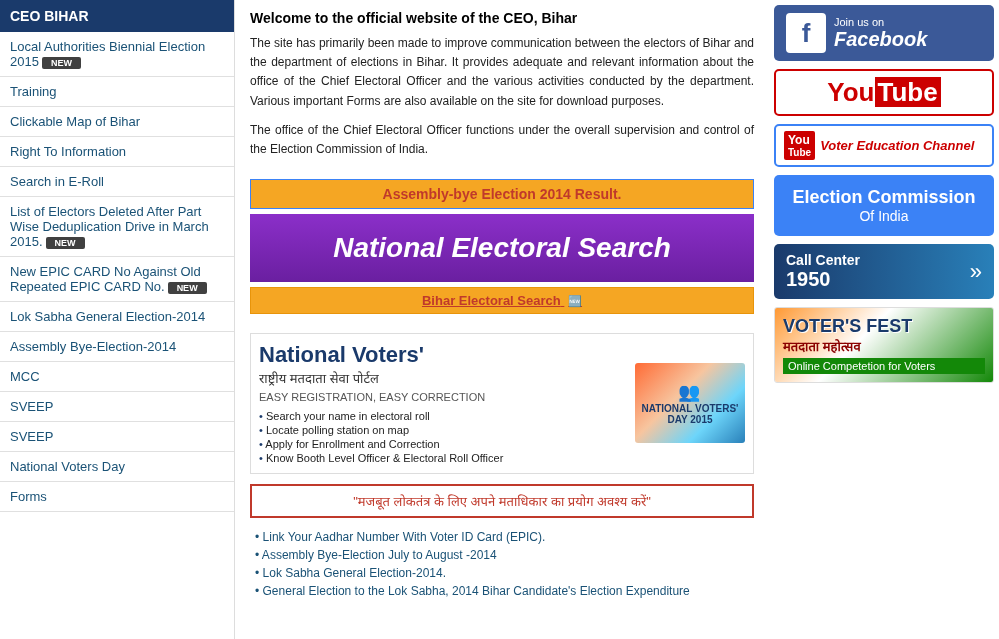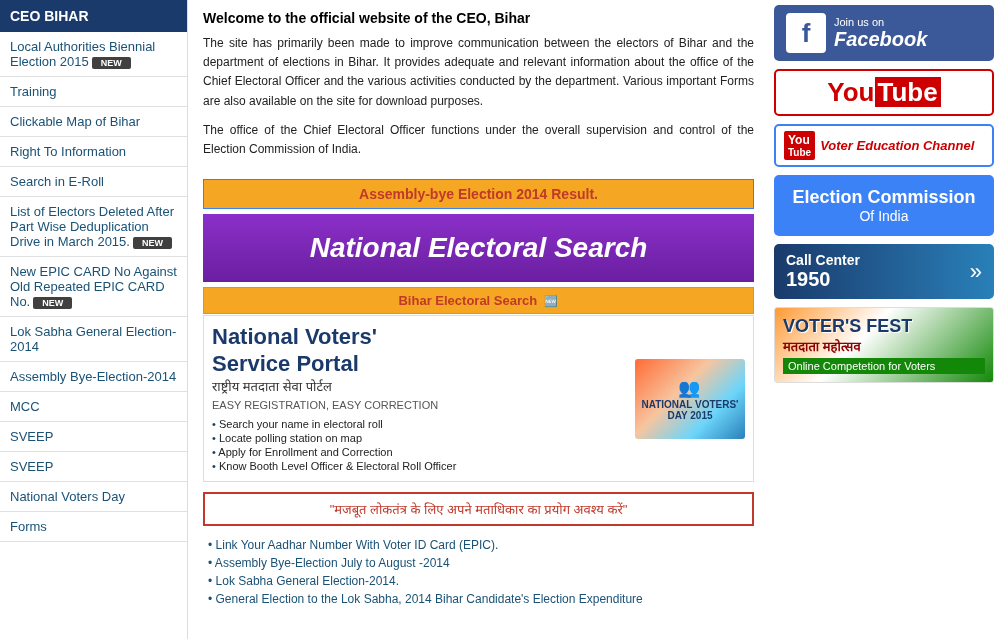--- a/index.html
+++ b/index.html
@@ -1,39 +1,39 @@
 <!DOCTYPE html>
 <html><head>
   <meta charset="utf-8">
   <style>
     * { margin: 0; padding: 0; box-sizing: border-box; }
     body { font-family: Arial, sans-serif; font-size: 13px; background: #fff; width: 999px; }
     
     .container { display: flex; width: 999px; min-height: 639px; }
     
     
-    .sidebar { width: 188px; background: #fff; border-right: 1px solid #ddd; flex-shrink: 0; }
+    .sidebar { width: 235px; background: #fff; border-right: 1px solid #ddd; flex-shrink: 0; }
     .sidebar-title { background: #1a3a6b; color: #fff; font-weight: bold; font-size: 14px; padding: 8px 10px; }
     .sidebar-item { border-bottom: 1px solid #e0e0e0; padding: 7px 10px; color: #1a5276; cursor: pointer; font-size: 13px; }
     .new-badge { display: inline-block; background: #404040; color: #fff; font-size: 9px; font-weight: bold; padding: 1px 9px; border-radius: 2px; margin-left: 3px; vertical-align: middle; }
     
     
     .main { flex: 1; padding: 0; display: flex; flex-direction: column; }
     .main-inner { padding: 10px 15px; }
     .main-title { font-weight: bold; font-size: 14px; margin-bottom: 8px; }
     .main-text { font-size: 12px; line-height: 1.6; color: #222; margin-bottom: 10px; text-align: justify; }
     
     
     .orange-bar { background: #f5a623; text-align: center; padding: 6px; font-weight: bold; font-size: 14px; color: #c0392b; border: 1px solid #3b82f6; margin-bottom: 5px; }
     
     
     .nes-btn { background: linear-gradient(to bottom, #8b2fc9, #6a1fa0); text-align: center; padding: 18px 10px; font-size: 28px; font-weight: bold; color: #fff; font-style: italic; margin-bottom: 5px; cursor: pointer; }
     
     
-    .bihar-bar { background: #f5a623; text-align: center; padding: 5px; font-size: 13px; font-weight: bold; color: #c0392b; border: 1px solid #e8940a; margin-bottom: 1px; }
+    .bihar-bar { background: #f5a623; text-align: center; padding: 5px; font-size: 13px; font-weight: bold; color: #c0392b; border: 1px solid #e8940a; margin-bottom: 19px; text-decoration: underline; }
     
     
     .voters-portal { background: #fff; border: 1px solid #ddd; padding: 8px; margin-bottom: 5px; }
     .portal-header { font-size: 22px; font-weight: bold; color: #1a3a6b; line-height: 1.2; }
     .portal-header-hi { font-size: 13px; color: #333; margin-bottom: 4px; }
     .portal-tag { font-size: 11px; color: #555; margin-bottom: 6px; }
     .portal-items { list-style: none; }
     .portal-items li { font-size: 11px; color: #222; padding: 1px 0; }
     .portal-items li:before { content: "• "; color: #1a3a6b; }
     .portal-top-row { display: flex; gap: 10px; }
@@ -132,21 +132,20 @@
       <div class="bihar-bar">
         <span>Bihar Electoral Search</span>
         <span style="color:#1a5276; font-size:11px; margin-left:4px;">🆕</span>
       </div>
 
       <div class="voters-portal">
         <div class="portal-top-row">
           <div class="portal-text">
             <div class="portal-header">
               <span>National Voters'</span><br>
-              <span>Service Portal</span>
             </div>
             <div class="portal-header-hi">राष्ट्रीय मतदाता सेवा पोर्टल</div>
             <div class="portal-tag">EASY REGISTRATION, EASY CORRECTION</div>
             <ul class="portal-items" id="portal-items-list">
                 <li>Search your name in electoral roll</li>
                 <li>Locate polling station on map</li>
                 <li>Apply for Enrollment and Correction</li>
                 <li>Know Booth Level Officer &amp; Electoral Roll Officer</li>
               </ul>
           </div>

